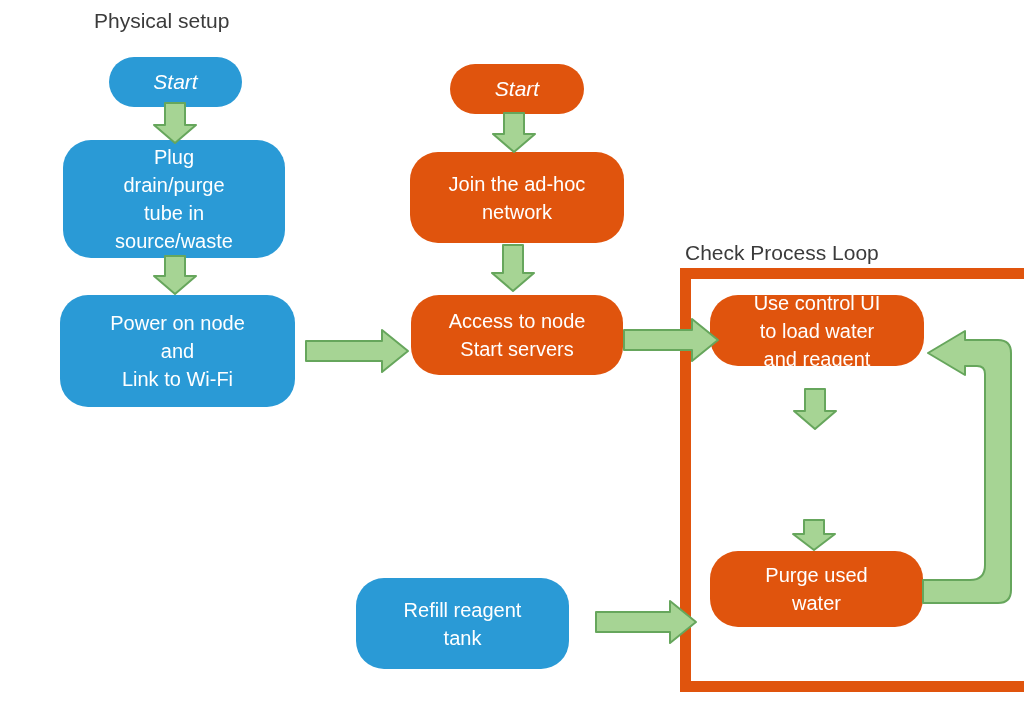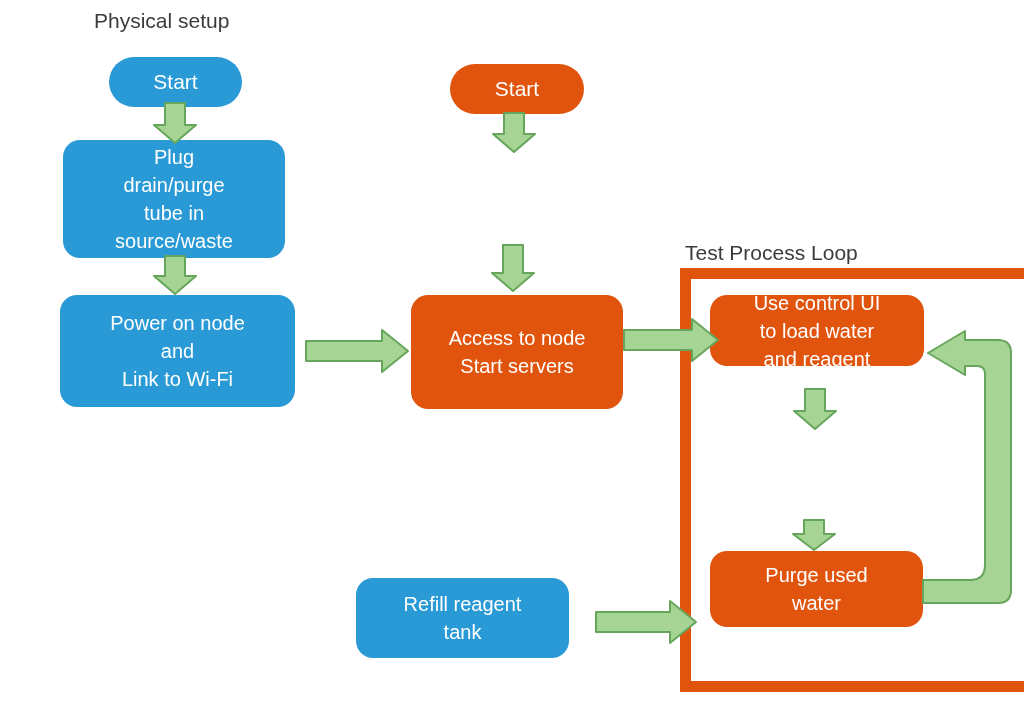--- a/index.html
+++ b/index.html
@@ -28,22 +28,22 @@
     justify-content: center;
     text-align: center;
     color: var(--box-text, #ffffff);
     font-size: 20px;
     line-height: 28px;
     white-space: pre-line;
     box-sizing: border-box;
   }
   .node.blue   { background: var(--blue, #2a9ad6); }
   .node.orange { background: var(--orange, #e0540d); }
-  .pill { border-radius: 25px; font-size: 21px; }
-  .rect { border-radius: 17px; }
+  .pill { border-radius: 25px; font-size: 21px; font-style: italic; }
+  .rect { border-radius: 28px; }
   .loop-frame {
     position: absolute;
     box-sizing: border-box;
     border: 11px solid var(--orange, #e0540d);
     background: transparent;
   }
   .arrow-layer {
     position: absolute;
     inset: 0;
     width: 1024px;
@@ -56,44 +56,46 @@
     stroke-width: 2;
     stroke-linejoin: round;
   }
 </style>
 </head>
 <body>
 
 <div class="canvas">
 
   <div class="heading" style="left:46px; top:9px;">Physical setup</div>
-  <div class="heading" style="left:637px; top:241px;">Test Process Loop</div>
+  <div class="heading" style="left:637px; top:241px;">Check Process Loop</div>
 
   <div class="loop-frame" style="left:632px; top:268px; width:386px; height:424px;"></div>
 
   <div class="node blue pill" style="left:61px; top:57px; width:133px; height:50px;">Start</div>
   <div class="node blue rect" style="left:15px; top:140px; width:222px; height:118px;">Plug
 drain/purge
 tube in
 source/waste</div>
   <div class="node blue rect" style="left:12px; top:295px; width:235px; height:112px;">Power on node
 and
 Link to Wi-Fi</div>
 
   <div class="node orange pill" style="left:402px; top:64px; width:134px; height:50px;">Start</div>
-  <div class="node orange rect" style="left:363px; top:295px; width:212px; height:114px;">Access to node
+  <div class="node orange rect" style="left:362px; top:152px; width:214px; height:91px;">Join the ad-hoc
+network</div>
+  <div class="node orange rect" style="left:363px; top:295px; width:212px; height:80px;">Access to node
 Start servers</div>
 
   <div class="node orange rect" style="left:662px; top:295px; width:214px; height:71px;">Use control UI
 to load water
 and reagent</div>
   <div class="node orange rect" style="left:662px; top:551px; width:213px; height:76px;">Purge used
 water</div>
 
-  <div class="node blue rect" style="left:308px; top:578px; width:213px; height:80px;">Refill reagent
+  <div class="node blue rect" style="left:308px; top:578px; width:213px; height:91px;">Refill reagent
 tank</div>
 
   <svg class="arrow-layer" viewBox="0 0 1024 705">
 
     <polygon class="arrow" points="117,103 137,103 137,125 148,125 127,143 106,125 117,125"></polygon>
 
     <polygon class="arrow" points="117,256 137,256 137,276 148,276 127,294 106,276 117,276"></polygon>
 
     <polygon class="arrow" points="258,341 334,341 334,330 360,351 334,372 334,361 258,361"></polygon>
 

